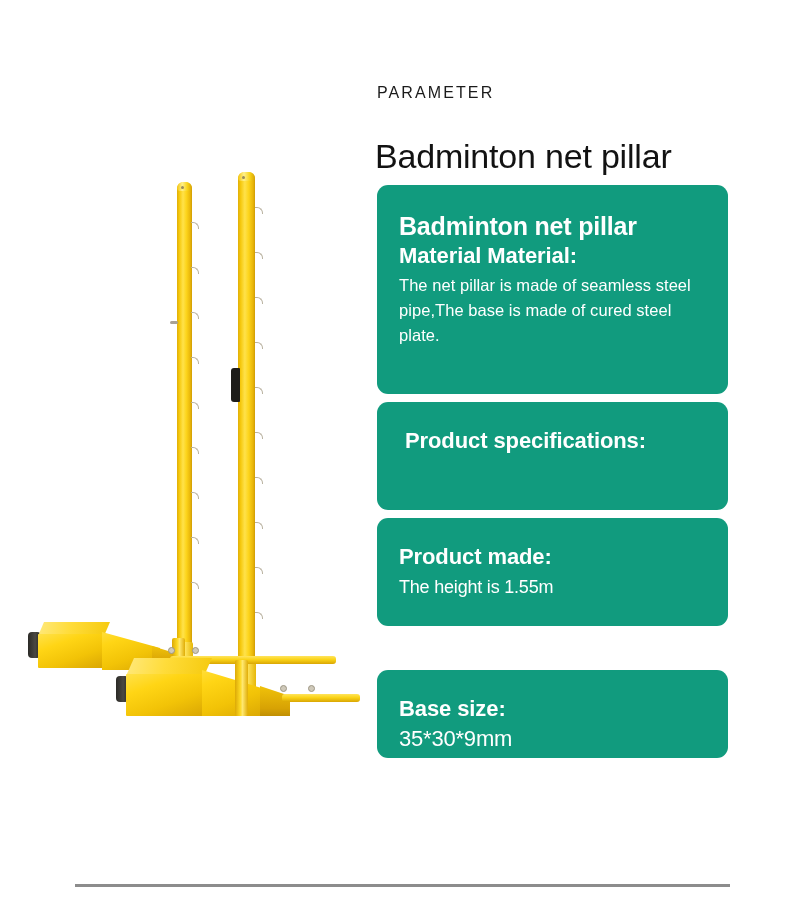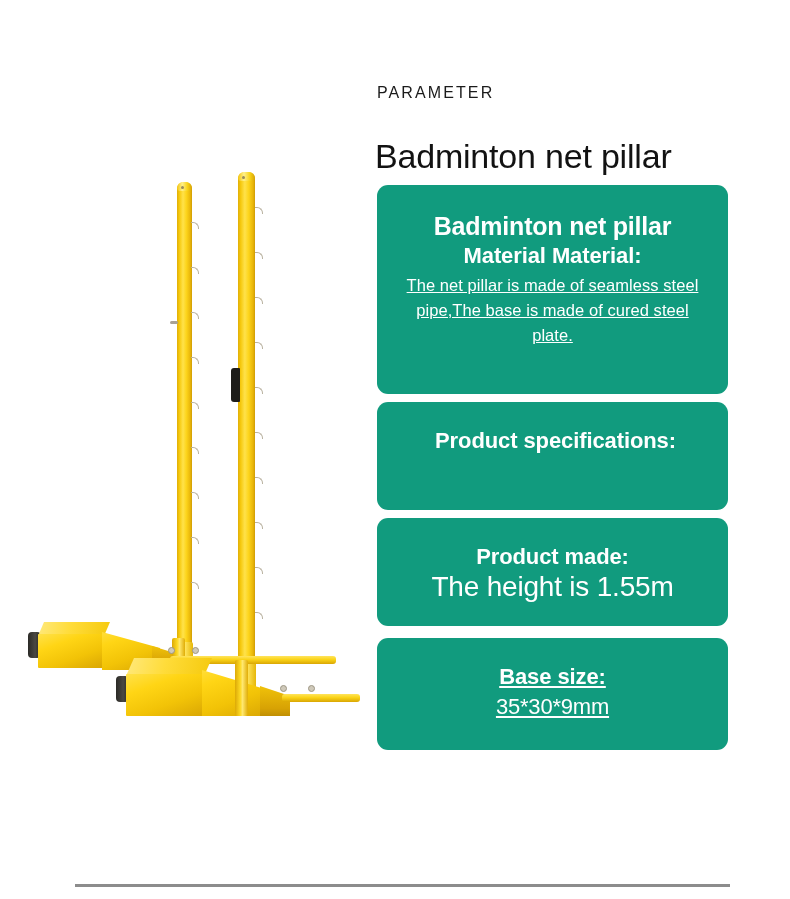--- a/index.html
+++ b/index.html
@@ -4,21 +4,21 @@
 <style>
   html,body{margin:0;padding:0;}
   body{
     width:790px;height:899px;
     background:#ffffff;
     font-family:"Liberation Sans", sans-serif;
     overflow:hidden;
     position:relative;
     -webkit-font-smoothing:antialiased;
   }
-  .page{position:relative;width:790px;height:899px;text-align:center;}
+  .page{position:relative;width:790px;height:899px;}
 
   
   .photo-pane{
     position:absolute;left:0;top:0;width:370px;height:860px;
     background:#ffffff;
   }
   .photo-stage{
     position:absolute;left:20px;top:160px;width:340px;height:580px;
   }
 
@@ -108,37 +108,37 @@
   }
 
   .card{
     position:absolute;left:377px;width:351px;
     background:#119b7e;border-radius:11px;color:#ffffff;
     box-sizing:border-box;padding:0 22px;
   }
   .card-1{top:185px;height:209px;}
   .card-2{top:402px;height:108px;padding-left:28px;}
   .card-3{top:518px;height:108px;}
-  .card-4{top:638px;height:112px;text-decoration:underline;}
+  .card-4{top:670px;height:88px;}
 
   .card-heading{
     font-size:25px;font-weight:700;line-height:30px;
     margin-top:26px;letter-spacing:-0.2px;
   }
   .card-label{
     font-size:22px;font-weight:600;line-height:29px;
     letter-spacing:-0.1px;
   }
   .card-label.first{margin-top:24px;}
   .card-body{
     font-size:16.5px;font-weight:400;line-height:25px;
-    margin-top:3px;letter-spacing:0.05px;text-decoration:underline;
+    margin-top:3px;letter-spacing:0.05px;
   }
   .card-value{
-    font-size:28px;font-weight:500;line-height:32px;
+    font-size:18px;font-weight:500;line-height:32px;
     letter-spacing:-0.2px;
   }
   .card-value.sm{font-size:22px;}
 
   .footnote{
     position:absolute;left:363px;top:763px;
     font-size:19px;color:#2b2b2b;font-weight:400;letter-spacing:-0.1px;
   }
 
   .divider{

